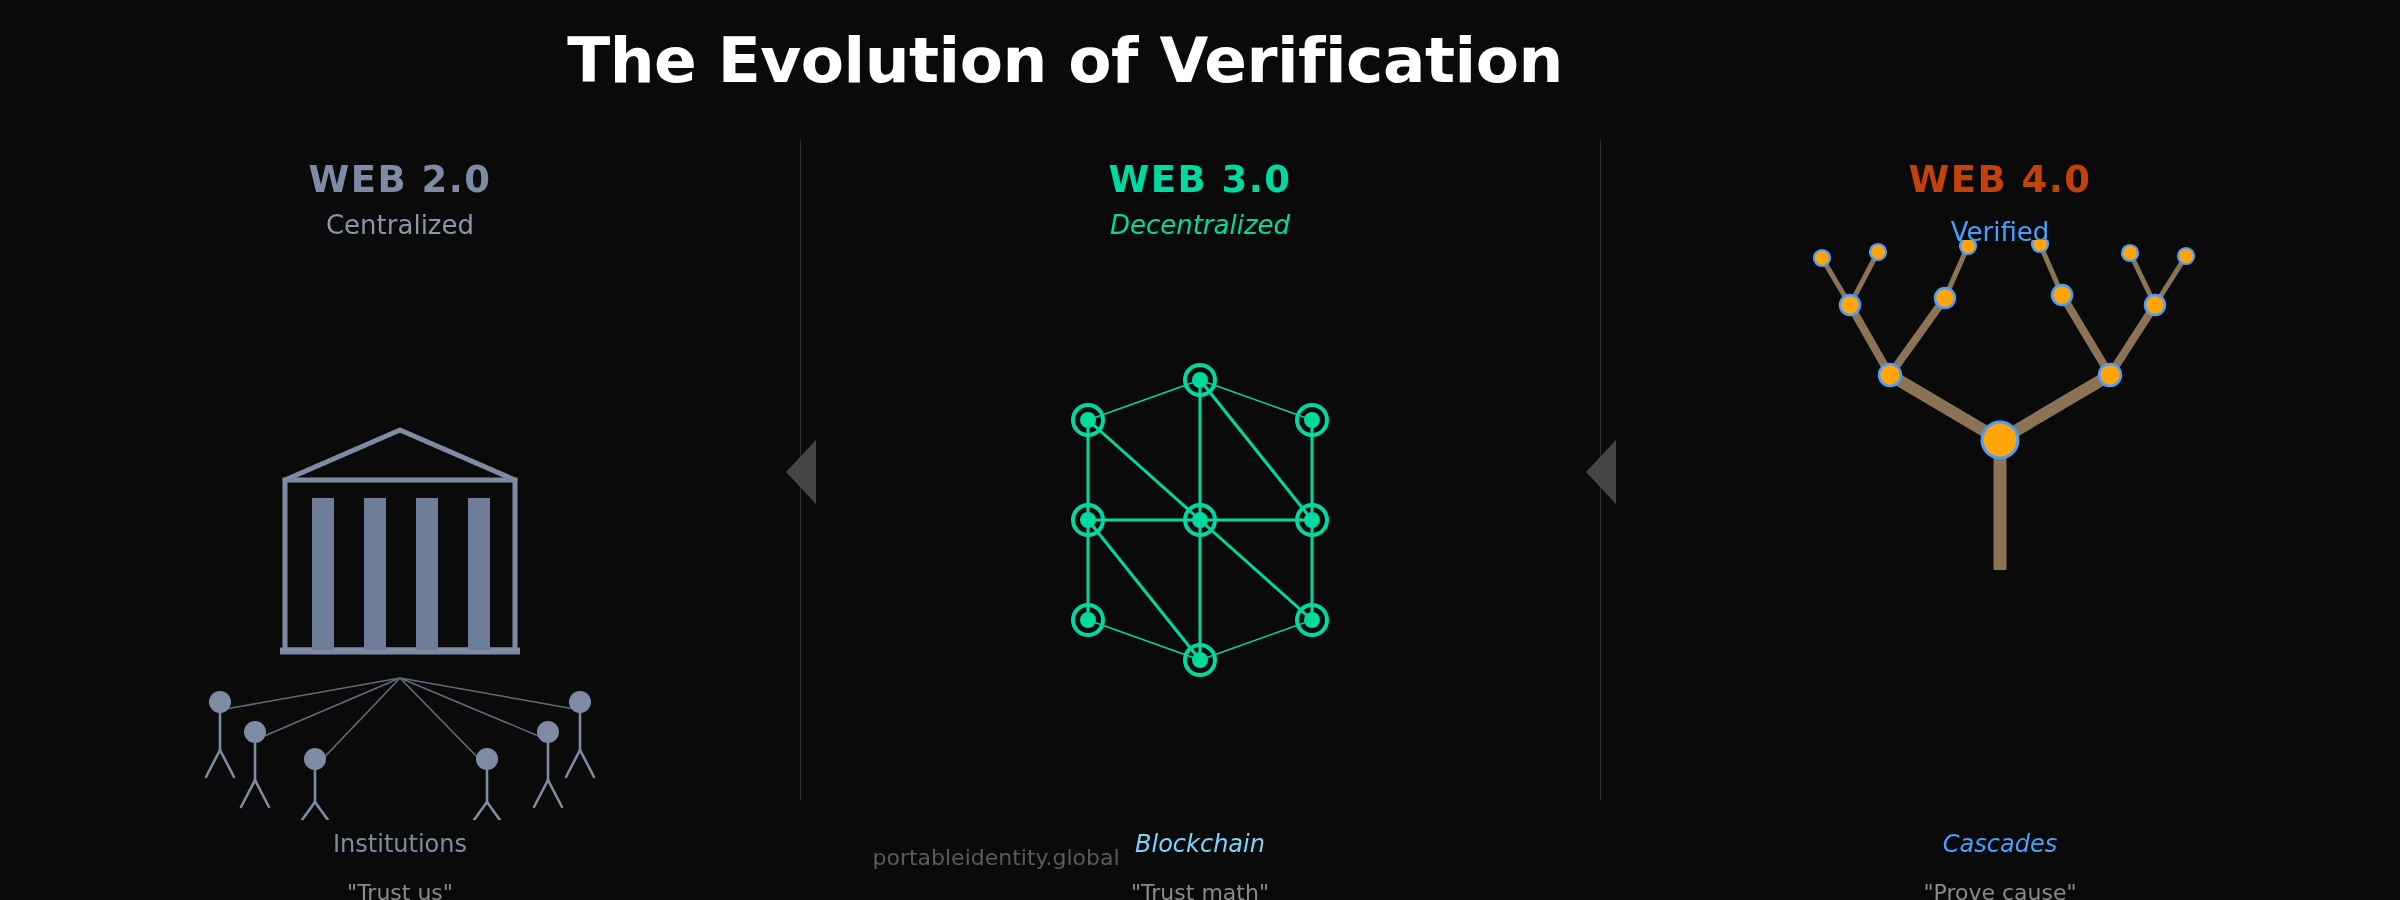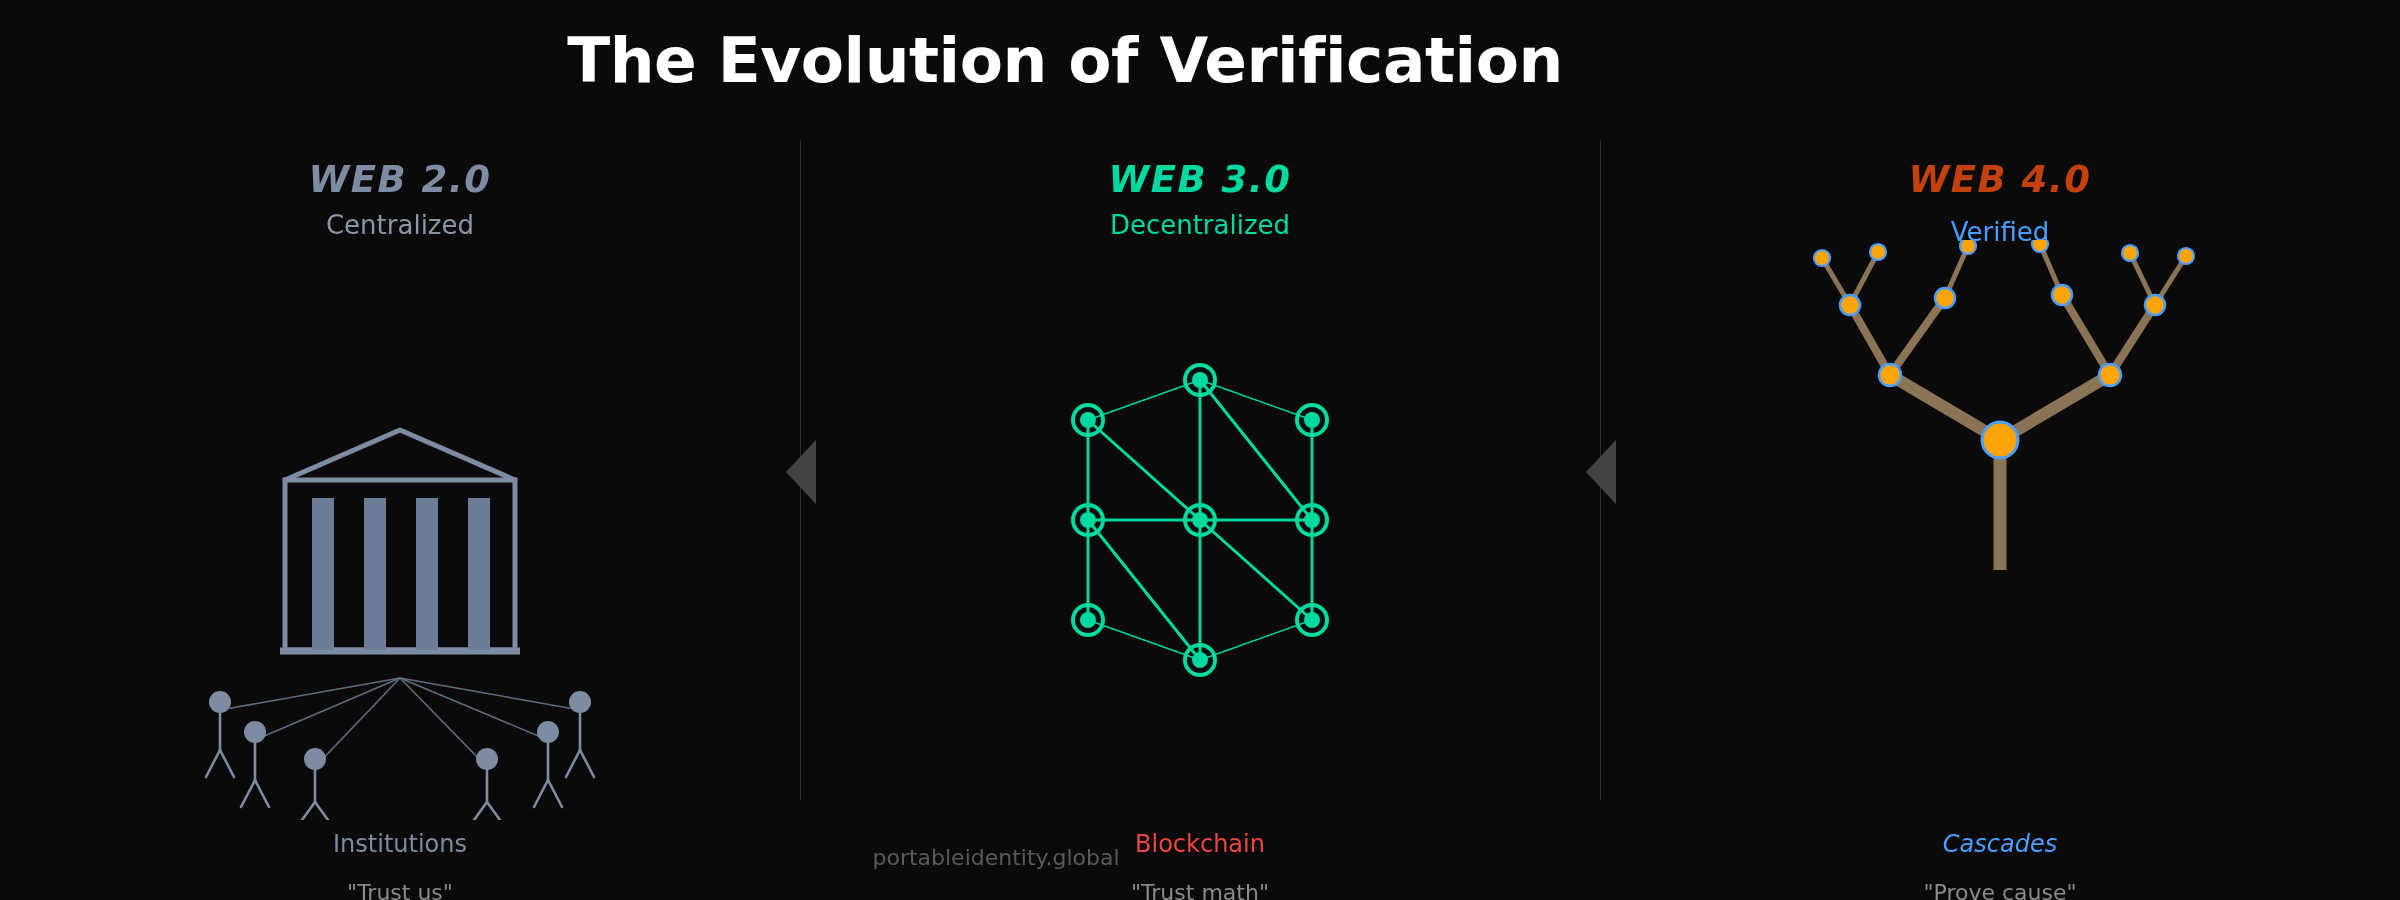--- a/index.html
+++ b/index.html
@@ -49,21 +49,20 @@
 
   .col-heading {
     position: absolute;
     top: 18px;
     left: 0;
     width: 100%;
     text-align: center;
     font-size: 37px;
     font-weight: bold;
     letter-spacing: 1.5px;
-    font-style: italic;
   }
   .col-subheading {
     position: absolute;
     top: 70px;
     left: 0;
     width: 100%;
     text-align: center;
     font-size: 26px;
     font-weight: normal;
   }
@@ -86,22 +85,22 @@
     color: #8a8a8a;
     font-weight: normal;
   }
 
   
   #web2-heading, #web2-sub { color: #7d8ca3; }
   #web2-sub { color: #8896a8; }
   #web2-footer-title { color: #7d8ca3; }
 
   #web3-heading { color: #00d9a0; }
-  #web3-sub { color: #00d9a0; }
-  #web3-footer-title { color: #ef4444; }
+  #web3-sub { color: #00d9a0; font-style: italic; }
+  #web3-footer-title { color: #7dd3fc; font-style: italic; }
 
   #web4-heading { color: #c2410c; }
   #web4-sub { color: #4a9eff; margin-top: 7px; }
   #web4-footer-title { color: #4a9eff; font-style: italic; }
 
   
   .art {
     position: absolute;
     top: 100px;
     left: 0;

